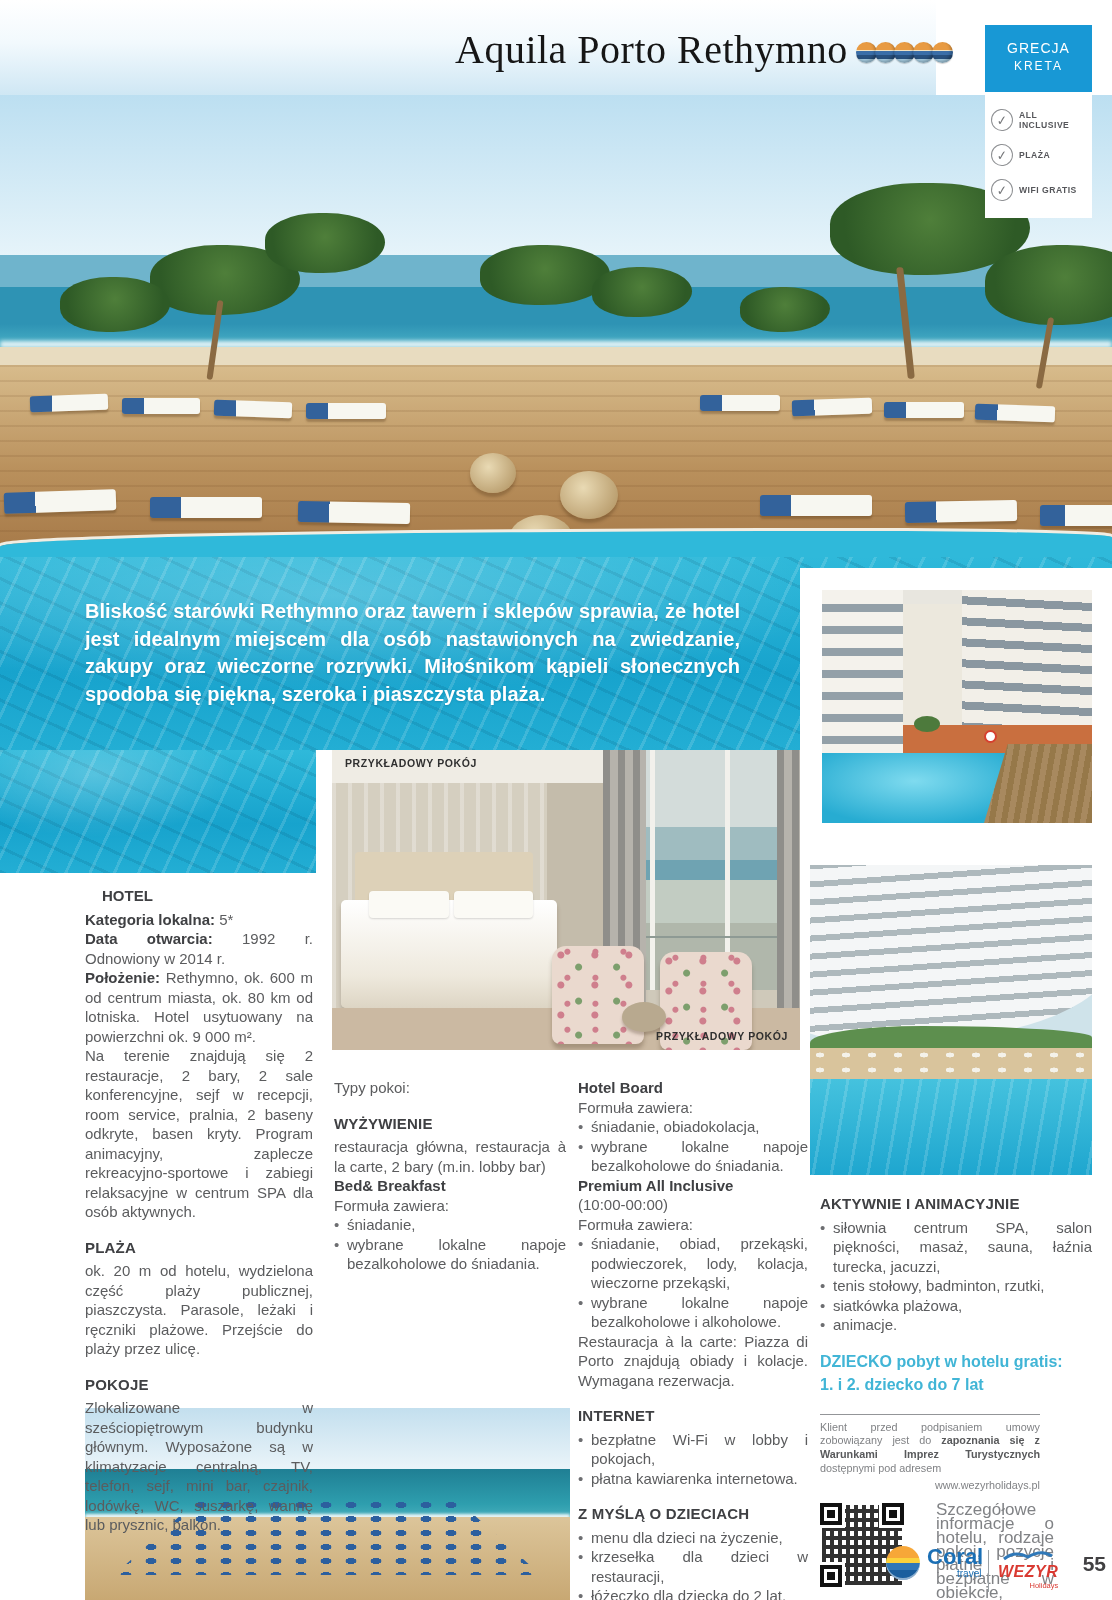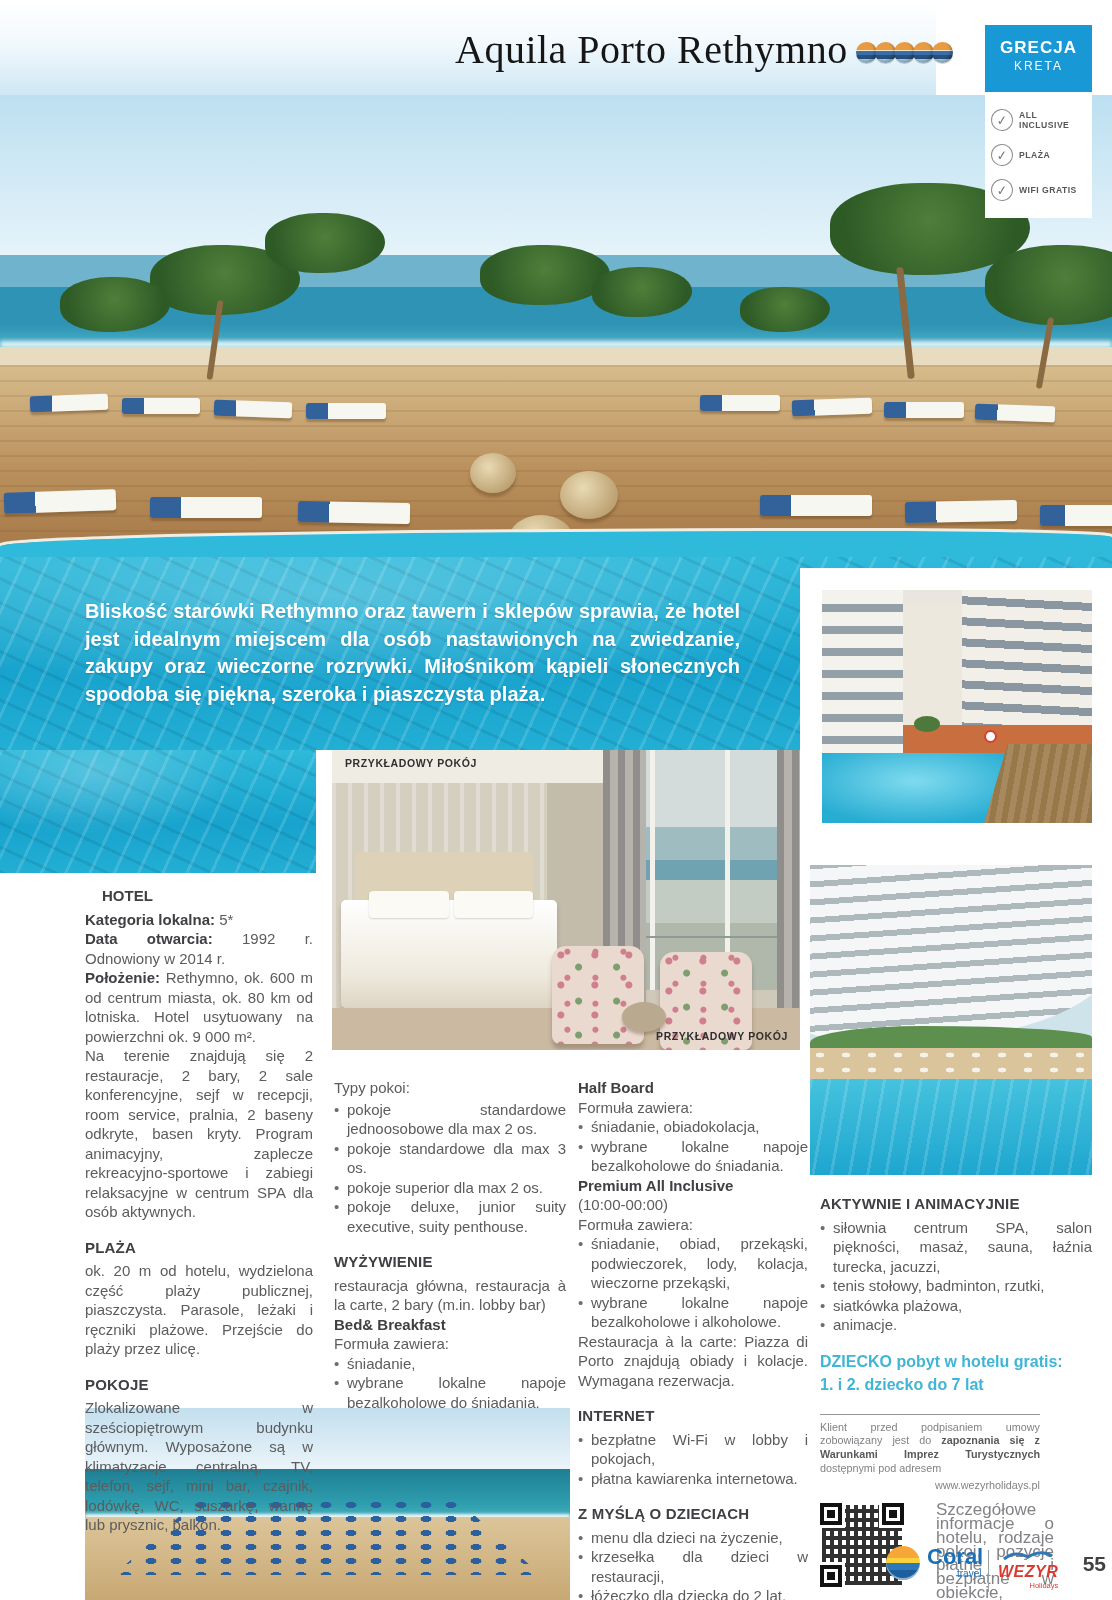--- a/index.html
+++ b/index.html
@@ -10,21 +10,21 @@
         background:linear-gradient(180deg,#ffffff 0%,#f2f9fd 45%,#cfe7f4 100%);}
   .title-row{position:absolute;top:26px;left:455px;display:flex;align-items:center;gap:10px;}
   .page-title{font-family:"Liberation Serif","DejaVu Serif",serif;font-size:40px;color:#161616;
         margin:0;font-weight:400;letter-spacing:.5px;white-space:nowrap;}
   .balls{display:flex;margin-top:6px;}
   .ball{width:21px;height:21px;border-radius:50%;margin-left:-2px;
         background:linear-gradient(180deg,#e89b43 0 36%,#f3e3c2 36% 44%,#3a6ea8 44% 62%,#27507e 62% 82%,#a7cde2 82%);
         box-shadow:inset -2px -2px 3px rgba(0,0,0,.25),0 1px 1px rgba(0,0,0,.2);}
   .region-box{position:absolute;left:985px;top:25px;width:107px;height:67px;background:#1898d5;
         color:#fff;text-align:center;box-sizing:border-box;padding-top:13px;}
-  .region-title{font-size:17px;font-weight:700;letter-spacing:1px;line-height:20px;}
+  .region-title{font-size:14px;font-weight:400;letter-spacing:1px;line-height:20px;}
   .region-sub{font-size:12px;letter-spacing:2px;line-height:16px;}
   .badges-panel{position:absolute;left:985px;top:92px;width:107px;height:126px;background:#fff;
         box-sizing:border-box;padding:10px 6px;display:flex;flex-direction:column;justify-content:space-around;z-index:6;}
   .badge{display:flex;align-items:center;gap:6px;}
   .check-circle{flex:0 0 auto;width:20px;height:20px;border:1.6px solid #8f9194;border-radius:50%;
         display:flex;align-items:center;justify-content:center;color:#77787b;font-size:13px;transform:rotate(-6deg);}
   .badge-label{font-size:8.6px;font-weight:700;color:#55565a;letter-spacing:.5px;}
   
   .hero{position:absolute;left:0;top:95px;width:1112px;height:462px;overflow:hidden;background:#cfe9f7;}
   .hero-sky{position:absolute;left:0;top:0;right:0;height:165px;background:linear-gradient(180deg,#bcdff1,#e7f4fa);}
@@ -300,42 +300,36 @@
     </div>
     <div class="sec">
       <p class="hcaps">POKOJE</p>
       <p class="p">Zlokalizowane w sześciopiętrowym budynku głównym. Wyposażone są w klimatyzacje centralną, TV, telefon, sejf, mini bar, czajnik, lodówkę, WC, suszarkę, wannę lub prysznic, balkon.</p>
     </div>
   </div>
 
   <div class="col" style="left:334px;top:1078px;width:232px;">
     <div>
       <p class="p" style="margin-bottom:2px;">Typy pokoi:</p>
-      <ul class="dots">
-        <li>pokoje standardowe jednoosobowe dla max 2 os.</li>
-        <li>pokoje standardowe dla max 3 os.</li>
-        <li>pokoje superior dla max 2 os.</li>
-        <li>pokoje deluxe, junior suity executive, suity penthouse.</li>
-      </ul>
     </div>
     <div class="sec">
       <p class="hcaps">WYŻYWIENIE</p>
       <p class="p">restauracja główna, restauracja à la carte, 2 bary (m.in. lobby bar)</p>
       <p class="p b">Bed&amp; Breakfast</p>
       <p class="p">Formuła zawiera:</p>
       <ul class="dots">
         <li>śniadanie,</li>
         <li>wybrane lokalne napoje bezalkoholowe do śniadania.</li>
       </ul>
     </div>
   </div>
 
   <div class="col" style="left:578px;top:1078px;width:230px;">
     <div>
-      <p class="p b">Half Board</p>
+      <p class="p b">Hotel Board</p>
       <p class="p">Formuła zawiera:</p>
       <ul class="dots">
         <li>śniadanie, obiadokolacja,</li>
         <li>wybrane lokalne napoje bezalkoholowe do śniadania.</li>
       </ul>
     </div>
     <div>
       <p class="p b">Premium All Inclusive</p>
       <p class="p">(10:00-00:00)</p>
       <p class="p">Formuła zawiera:</p>

